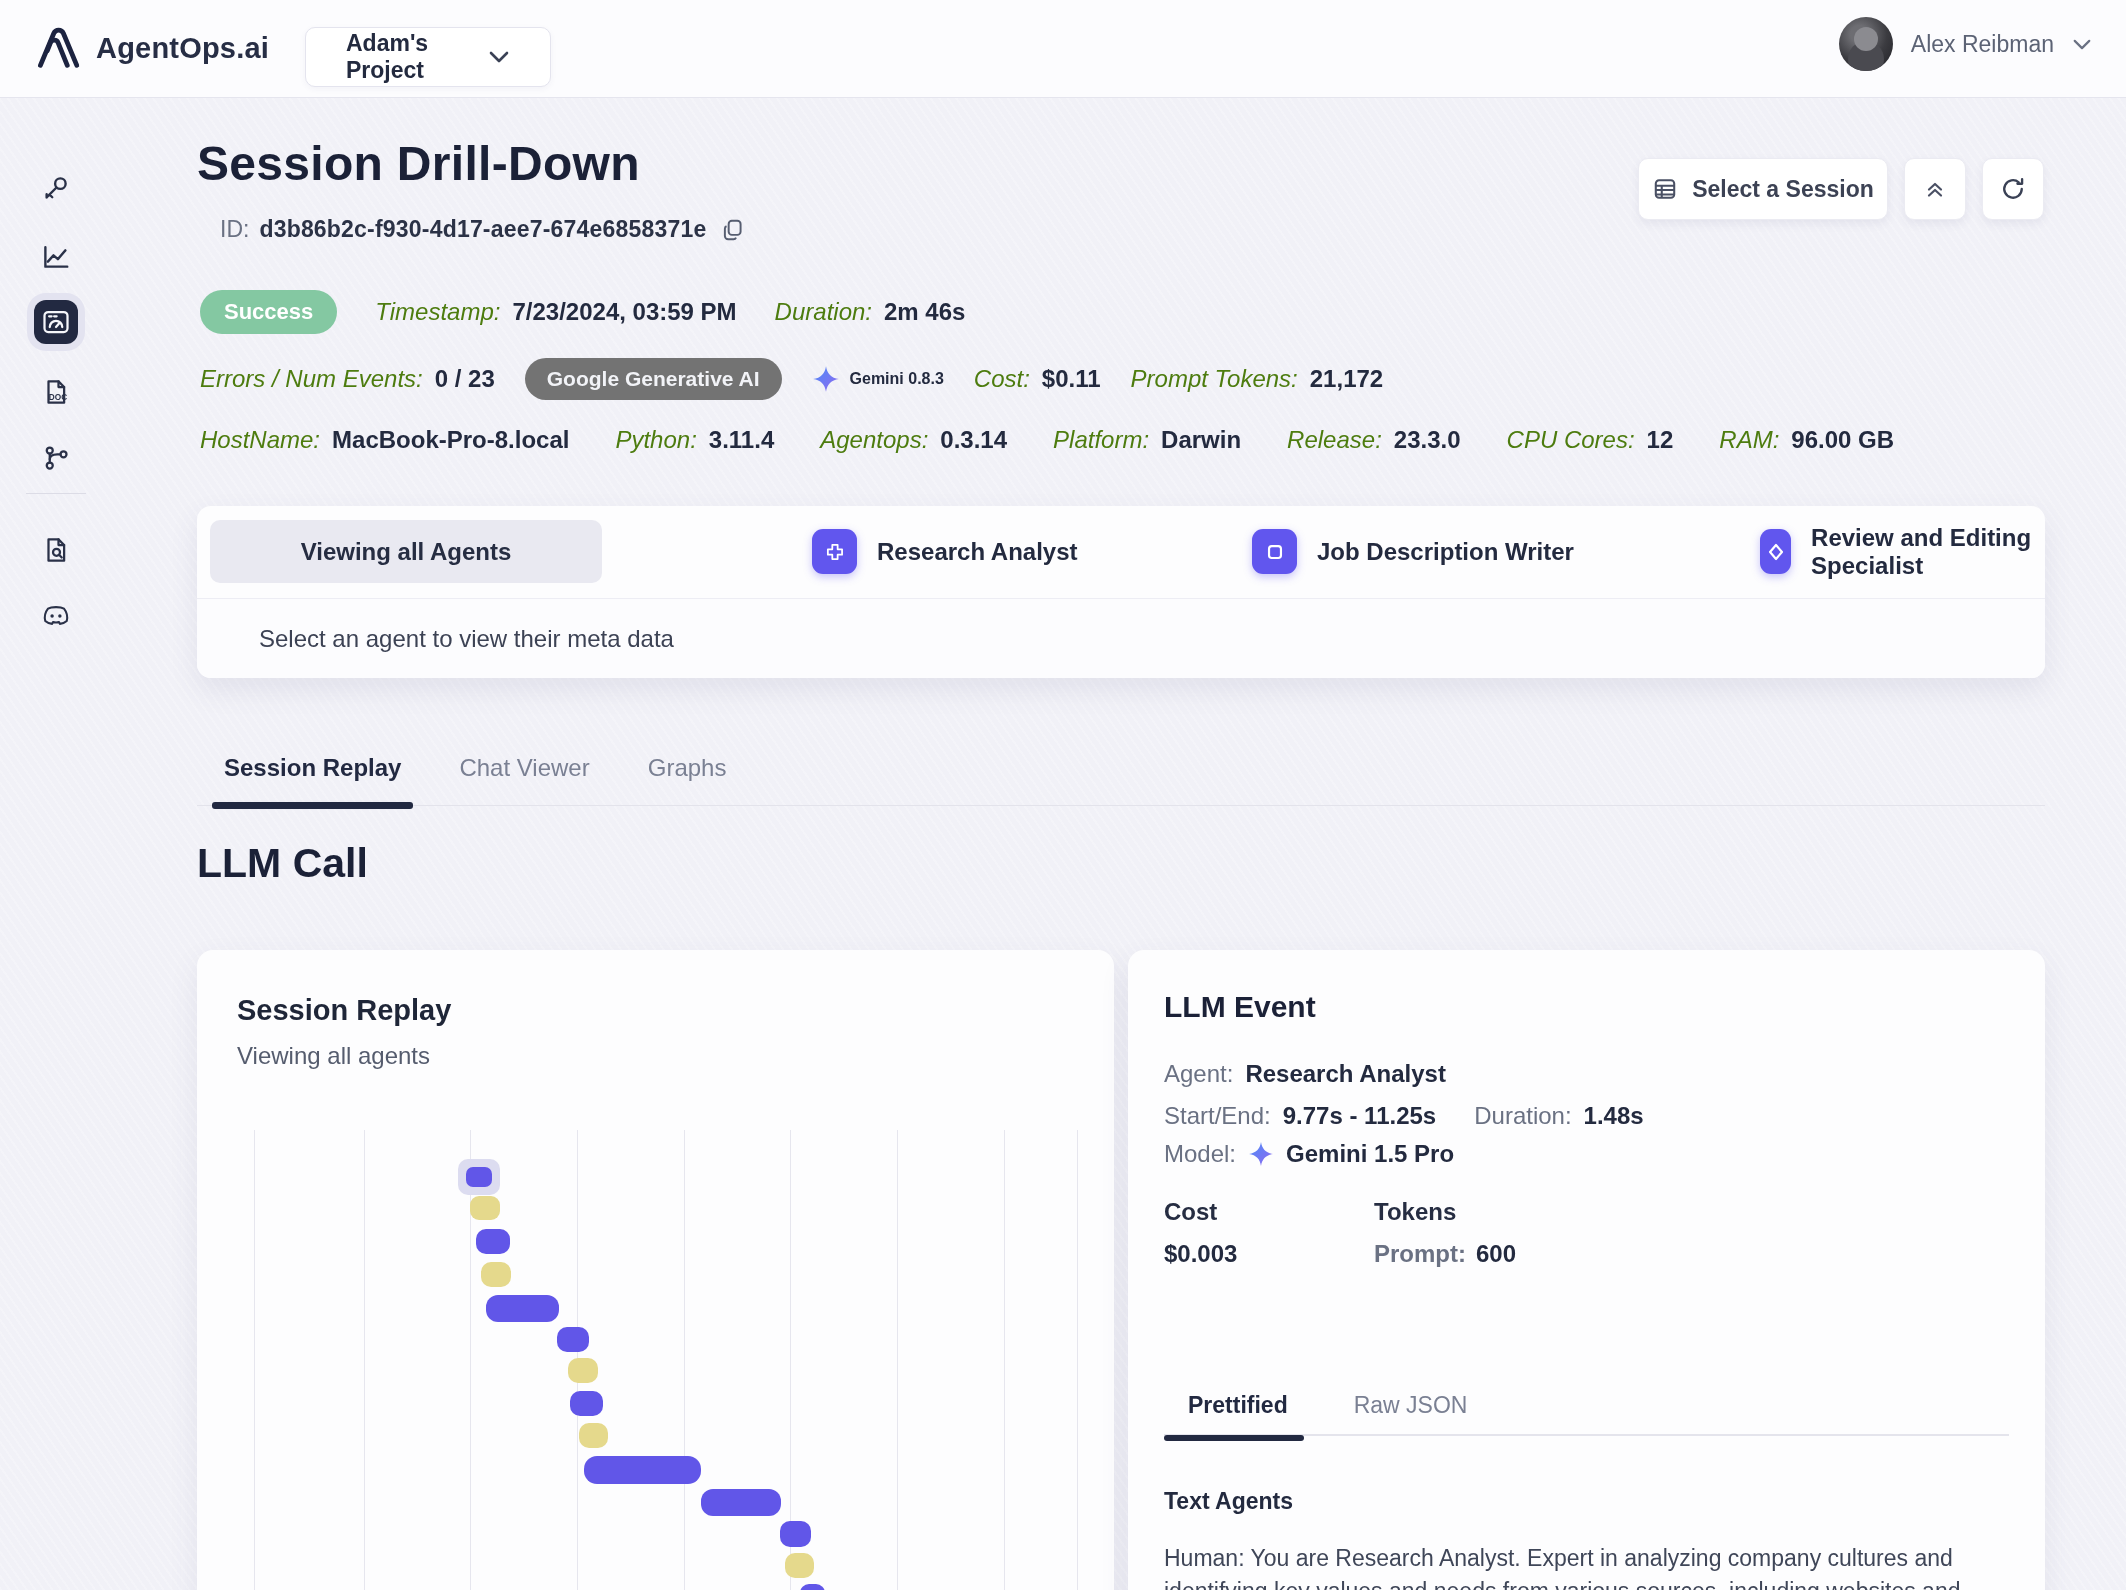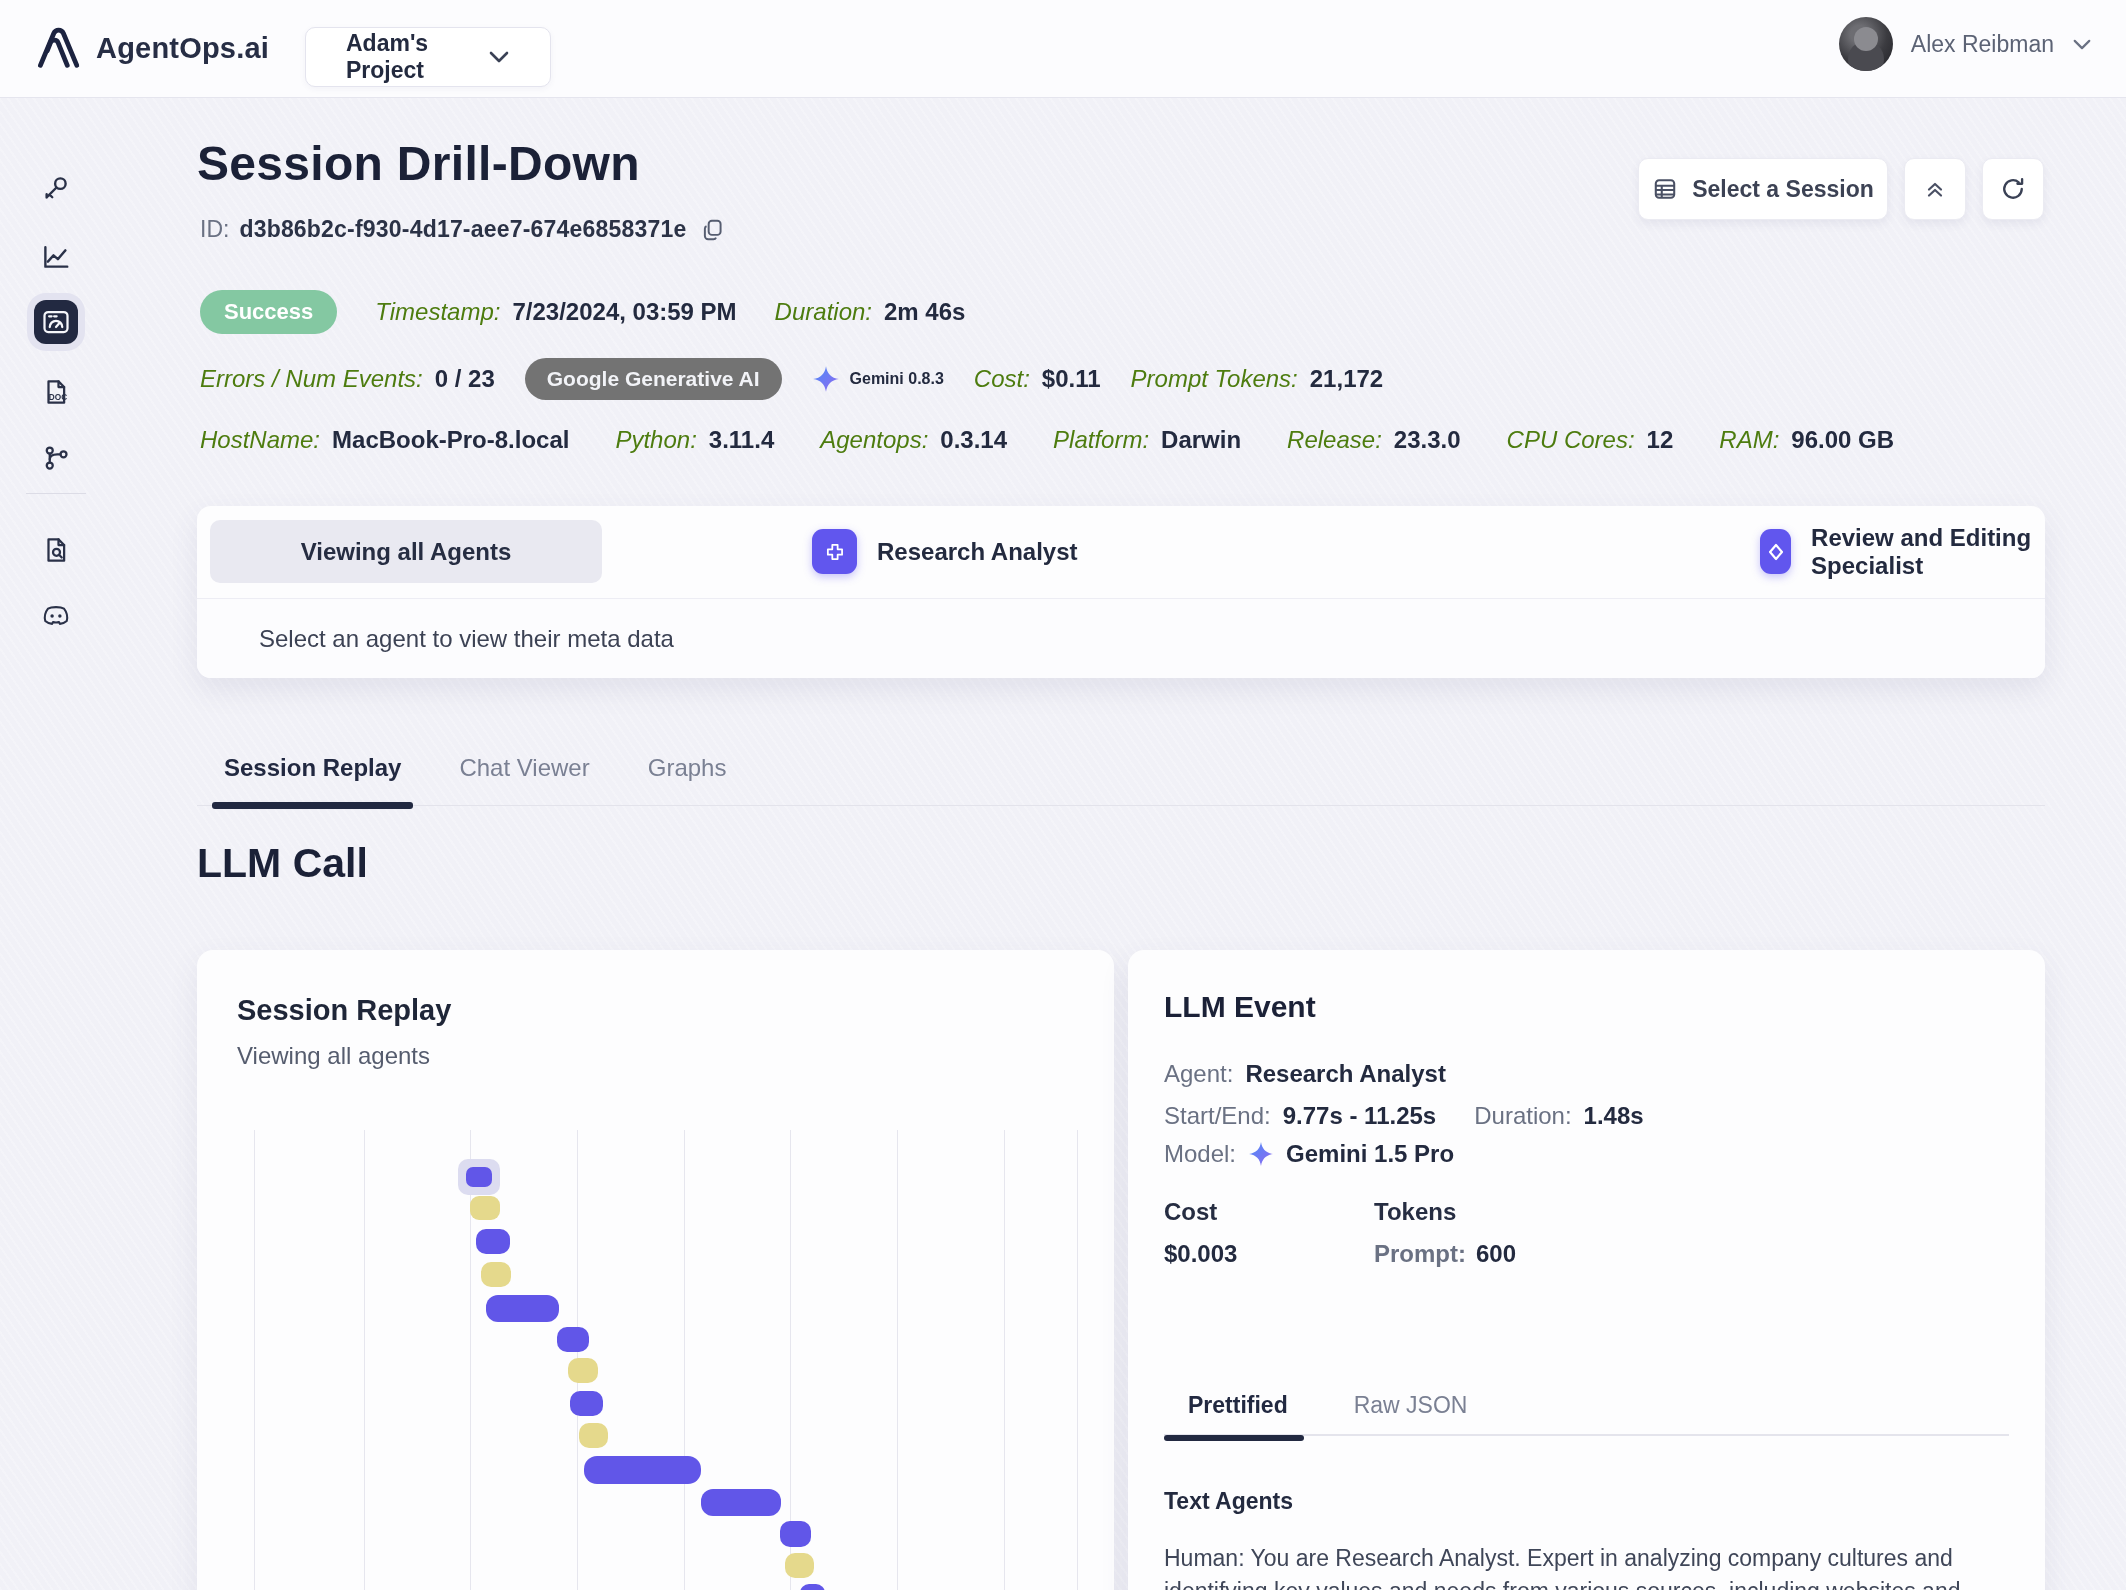--- a/index.html
+++ b/index.html
@@ -38,21 +38,21 @@
   .rail{ position:absolute; left:0; top:98px; width:112px; bottom:0; z-index:2; }
   .rail-item{ position:absolute; left:50%; transform:translateX(-50%); width:44px; height:44px;
     display:flex; align-items:center; justify-content:center; border-radius:12px; cursor:pointer; }
   .rail-item.active{ background:#222941; box-shadow:0 0 0 7px #e3e3f0; }
   .rail-divider{ position:absolute; left:26px; width:60px; height:1px; background:#dcdce6; }
 
   
   .main{ position:absolute; left:112px; top:98px; right:0; bottom:0; z-index:1; }
   .page-title{ position:absolute; left:85px; top:38px; font-size:48px; font-weight:700; color:#1b2137; letter-spacing:.3px; }
   .id-row{ position:absolute; left:88px; top:118px; display:flex; align-items:center; gap:10px; font-size:23px; }
-  .id-label{ color:#6a7183; }
+  .id-label{ color:#6a7183;margin-left:20px; }
   .id-value{ color:#2b3246; font-weight:600; letter-spacing:.2px; }
   .copy-btn{ cursor:pointer; display:flex; margin-left:4px; }
 
   .hdr-actions{ position:absolute; top:60px; right:82px; display:flex; gap:16px; }
   .btn{ background:#ffffff; border:1px solid #ebebf2; border-radius:10px; height:62px;
     display:flex; align-items:center; justify-content:center; gap:14px;
     box-shadow:0 4px 10px rgba(70,70,120,.08); cursor:pointer; }
   .btn-select{ width:250px; font-size:23px; font-weight:700; color:#3c4254; }
   .btn-sq{ width:62px; }
 
@@ -341,20 +341,28 @@
   <div class="agents-card">
     <div class="agents-top">
       <div class="seg-active">Viewing all Agents</div>
       <div class="agent-item" style="left:615px">
         <span class="agent-icon">
           <svg width="26" height="26" viewBox="0 0 24 24" fill="none" stroke="#ffffff" stroke-width="2" stroke-linejoin="round">
             <path d="M9 4 h6 v5 h5 v6 h-5 v5 h-6 v-5 h-5 v-6 h5 z" transform="rotate(0 12 12) scale(0.82) translate(2.6 2.6)"></path>
           </svg>
         </span>
         <span class="agent-label">Research Analyst</span>
+      </div>
+      <div class="agent-item" style="left:1055px">
+        <span class="agent-icon">
+          <svg width="26" height="26" viewBox="0 0 24 24" fill="none" stroke="#ffffff" stroke-width="2" stroke-linejoin="round">
+            <rect x="6.5" y="6.5" width="11" height="11" rx="2.5"></rect>
+          </svg>
+        </span>
+        <span class="agent-label">Job Description Writer</span>
       </div>
       <div class="agent-item" style="left:1563px">
         <span class="agent-icon">
           <svg width="26" height="26" viewBox="0 0 24 24" fill="none" stroke="#ffffff" stroke-width="2" stroke-linejoin="round">
             <path d="M12 5.5 L17.5 12 L12 18.5 L6.5 12 Z"></path>
           </svg>
         </span>
         <span class="agent-label">Review and Editing Specialist</span>
       </div>
     </div>

